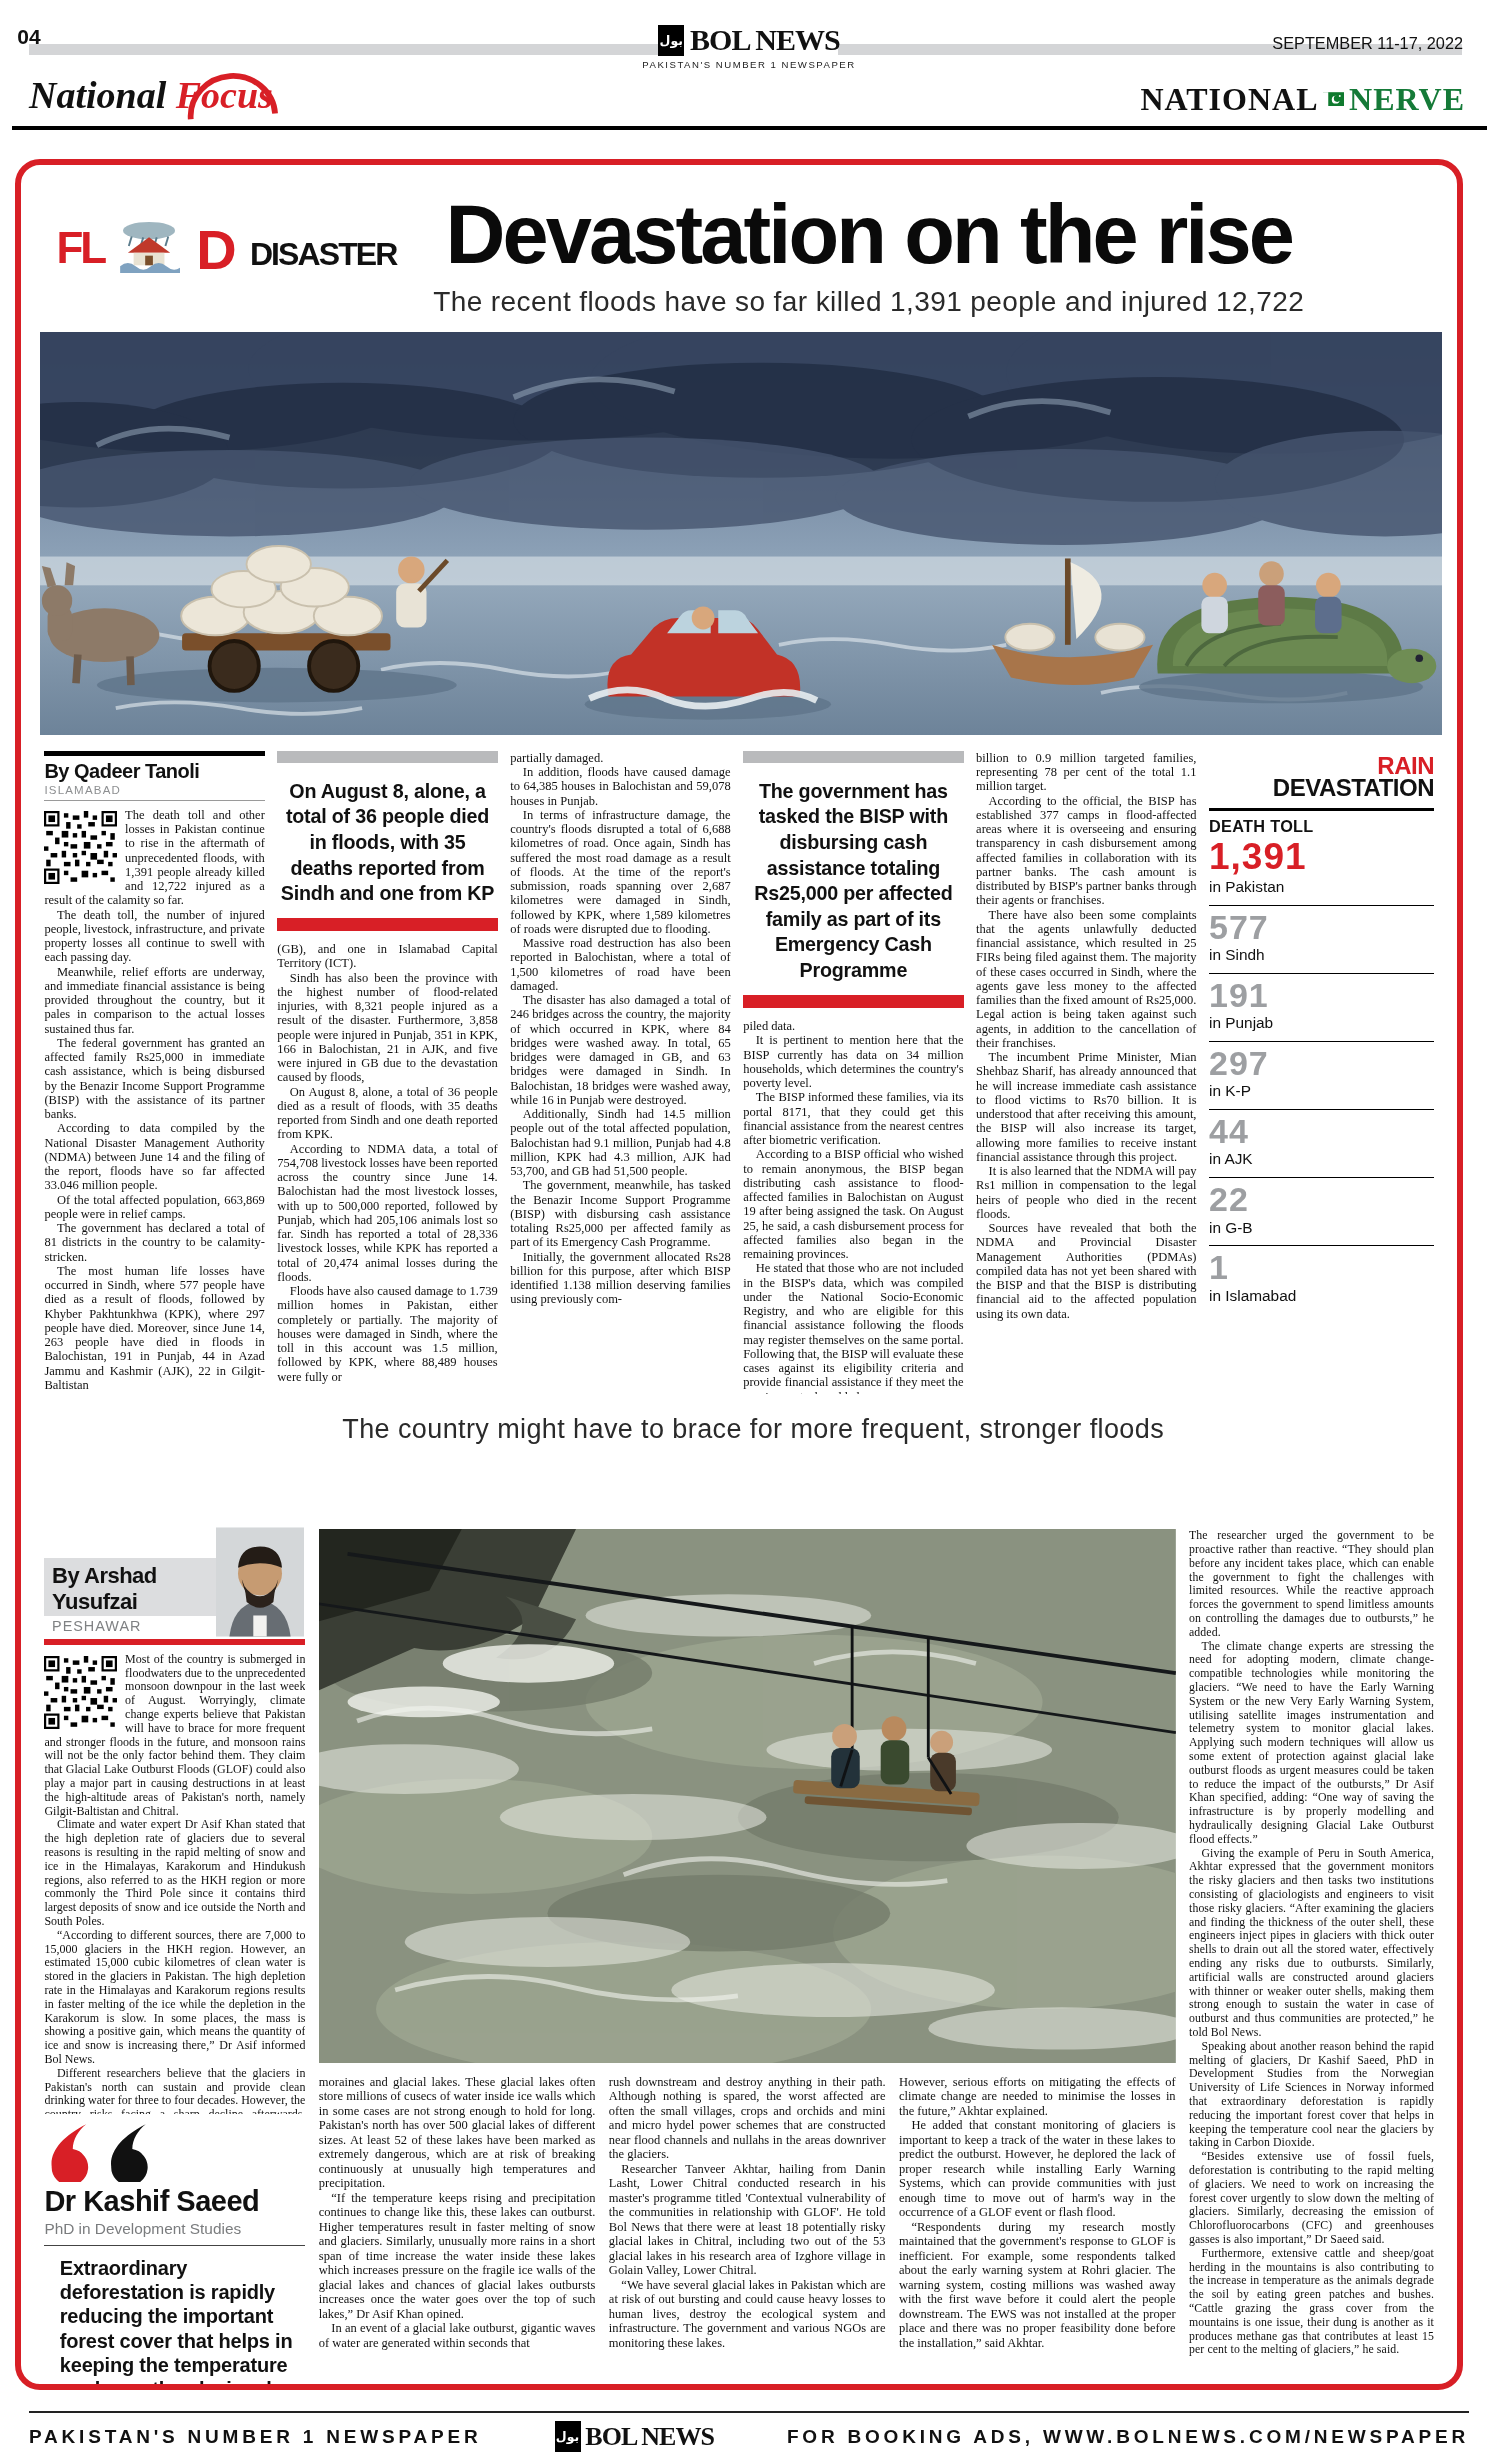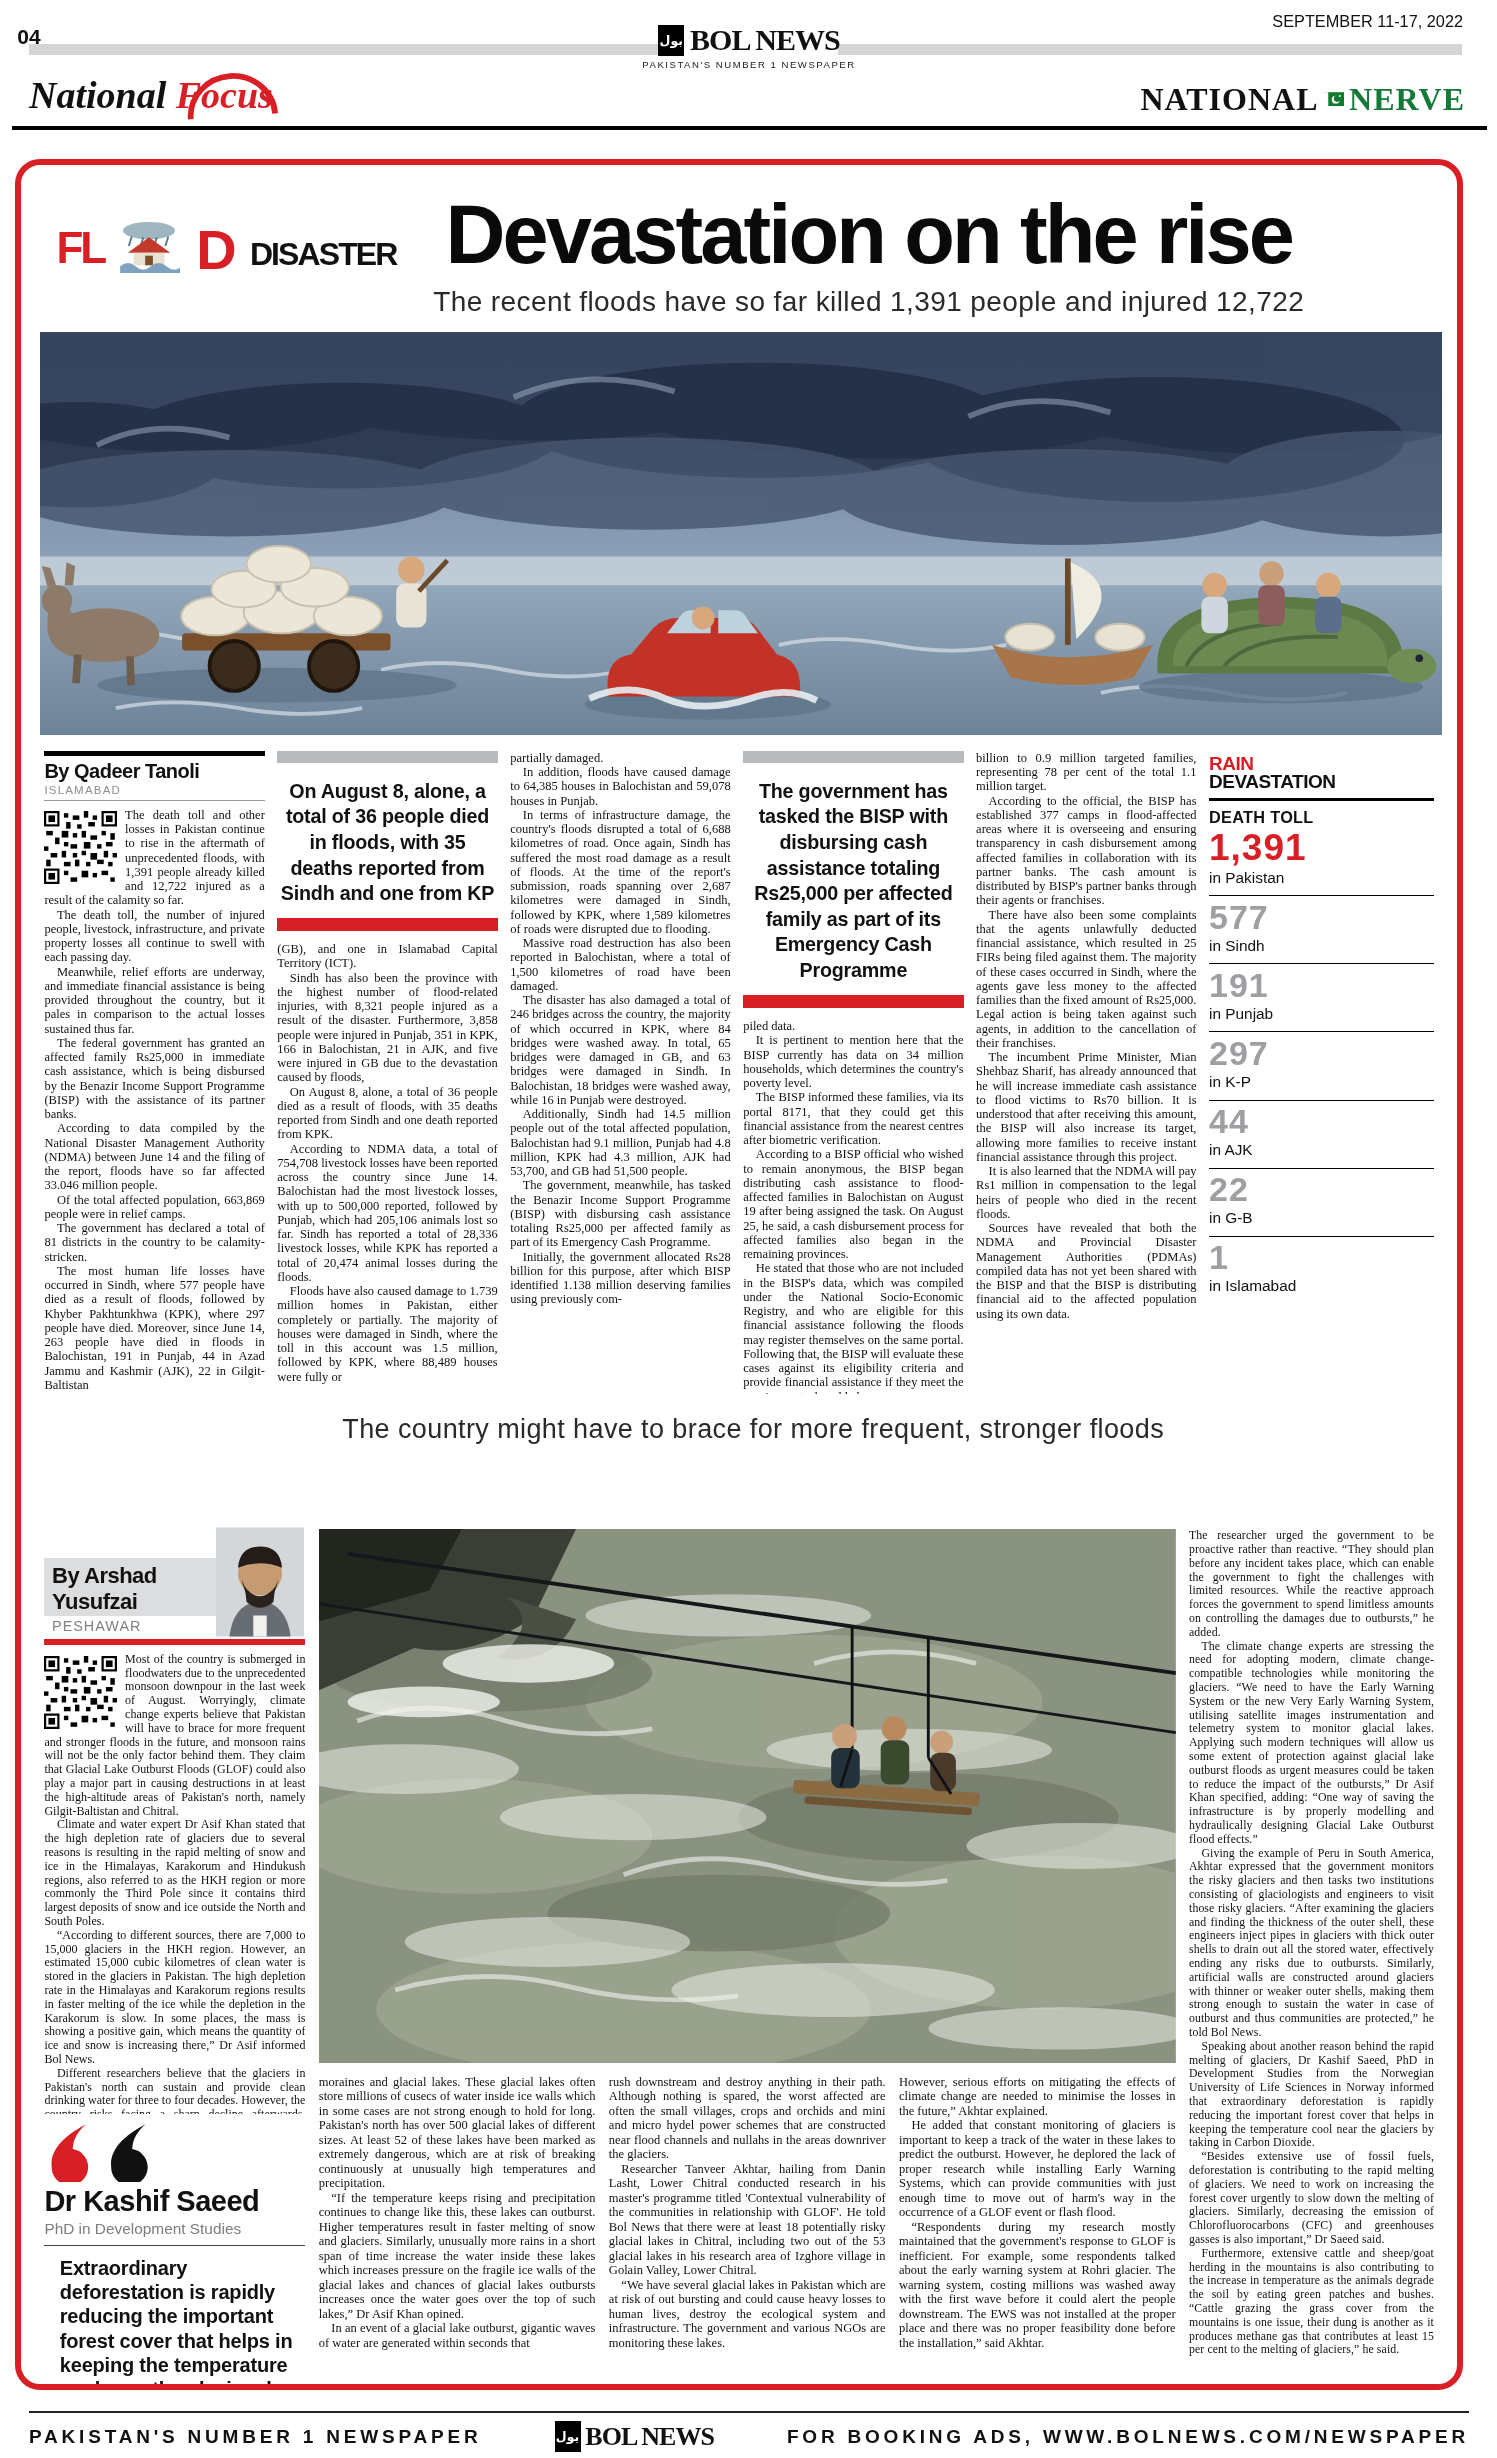--- a/index.html
+++ b/index.html
@@ -14,21 +14,21 @@
   .topbar { position:relative; height:73px; }
   .pgnum { position:absolute; left:17.3px; top:25px; font:bold 21px "Liberation Sans", sans-serif; }
   .hbar { position:absolute; top:44px; height:10.6px; background:#d4d5d7; }
   .hbar.l { left:29px; width:634px; }
   .hbar.r { left:838px; width:624px; }
   .masthead { position:absolute; left:0; right:0; top:23px; text-align:center; }
   .bol-logo { display:inline-flex; align-items:center; gap:5.8px; }
   .bol-box { background:#000; color:#fff; width:26px; height:31px; font:bold 12.5px "DejaVu Sans", sans-serif; display:inline-flex; align-items:center; justify-content:center; }
   .bol-text { font:bold 30px "Liberation Serif", serif; letter-spacing:-1px; }
   .mast-tagline { font:9.6px "Liberation Sans", sans-serif; letter-spacing:1.5px; margin-top:1.9px; color:#222; }
-  .date { position:absolute; right:35px; top:12px; font:16.3px "Liberation Sans", sans-serif;text-align:right; }
+  .date { position:absolute; right:35px; top:34px; font:16.3px "Liberation Sans", sans-serif;text-align:right; }
 
   
   .brandrow { position:relative; height:53px; }
   .brand-left { position:absolute; left:29px; top:0; font:italic bold 38px "Liberation Serif", serif; }
   .brand-left .nf2 { color:#d81f26; }
   .nf-arc { position:absolute; left:152px; top:-19px; pointer-events:none; }
   .brand-right { position:absolute; right:33px; top:7.7px; font:bold 32px "Liberation Serif", serif; letter-spacing:1px; display:flex; align-items:center; gap:4.8px; }
   .brand-right .nerve { color:#157a38; }
   .black-rule { height:3.8px; background:#000; margin:0 11.5px; }
 
@@ -59,21 +59,21 @@
   .by-rule-bot { height:1px; background:#9a9a9a; }
   .qr { float:left; width:73px; height:73px; margin:2.9px 7.7px 1.9px 0; }
 
   .pq { font-family:"Liberation Sans", sans-serif; margin-bottom:11.5px; }
   .pq-top { height:12.5px; background:#b9babc; }
   .pq-text { font-weight:bold; font-size:19.7px; line-height:1.3; text-align:center; padding:15.4px 1.9px 11.5px; letter-spacing:-0.2px; }
   .pq-red { height:12.5px; background:#d81f26; }
 
   
   .sidebarbox { flex:0 0 225px; overflow:hidden; font-family:"Liberation Sans", sans-serif; padding-top:3.8px; }
-  .sb-title { font-weight:bold; font-size:19px; line-height:0.95; letter-spacing:-0.5px; }
+  .sb-title { font-weight:bold; font-size:24px; line-height:0.95; letter-spacing:-0.5px;text-align:right; }
   .sb-title .red { color:#d81f26; display:block; }
   .sb-rule { height:2.9px; background:#000; margin:7.7px 0 6.7px; }
   .sb-sub { font-weight:bold; font-size:16.3px; letter-spacing:0.3px; margin-bottom:1.9px; }
   .sb-entry { border-bottom:1.9px solid #000; padding:3.8px 0 8.6px; }
   .sb-entry:last-child { border-bottom:none; }
   .sb-val { font-weight:bold; font-size:34px; letter-spacing:1px; color:#9d9fa2; line-height:1.05; }
   .sb-entry.hl { padding-top:0; }
   .sb-entry.hl .sb-val { color:#d81f26; font-size:37px; }
   .sb-label { font-size:15.4px; color:#111; margin-top:1px; }
 

